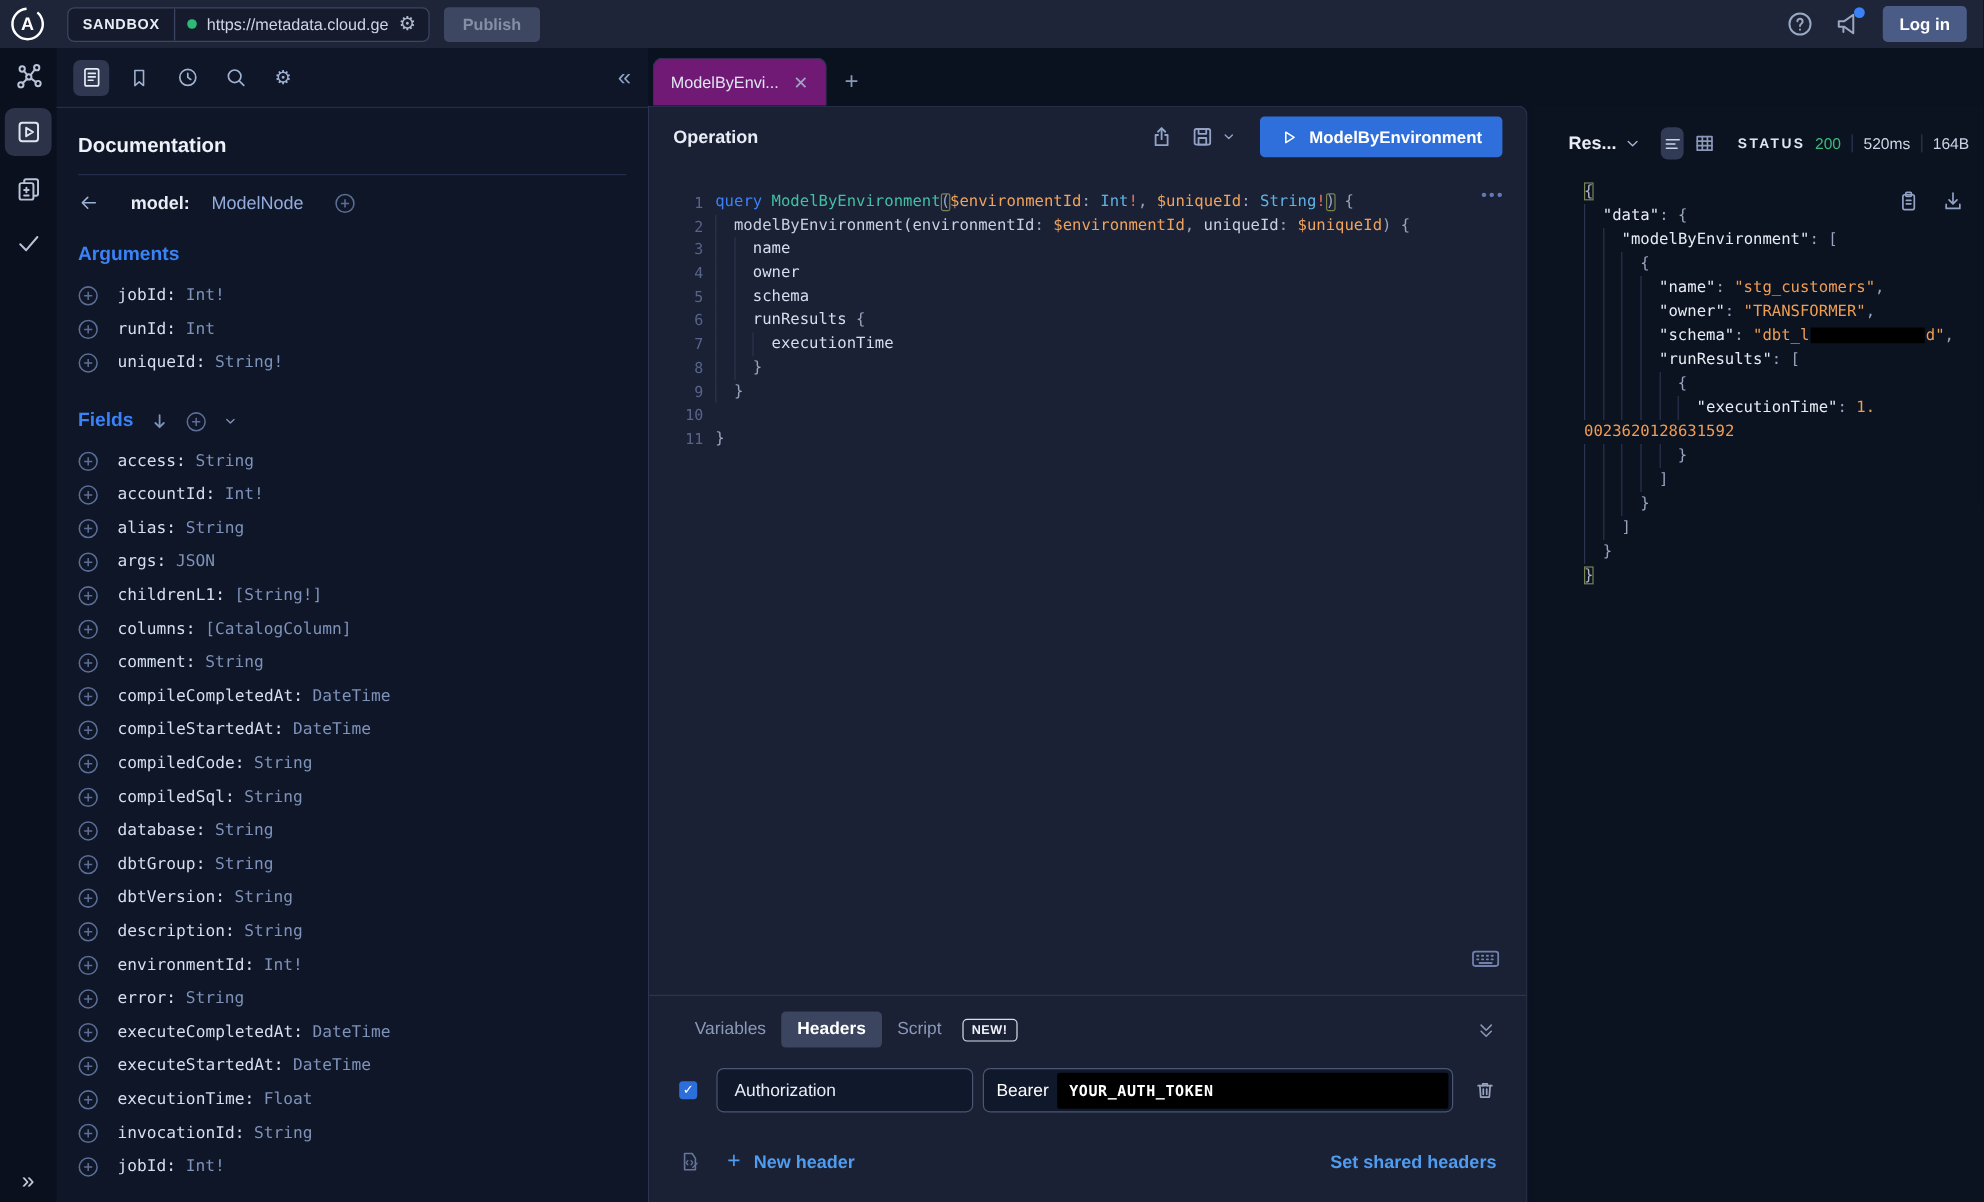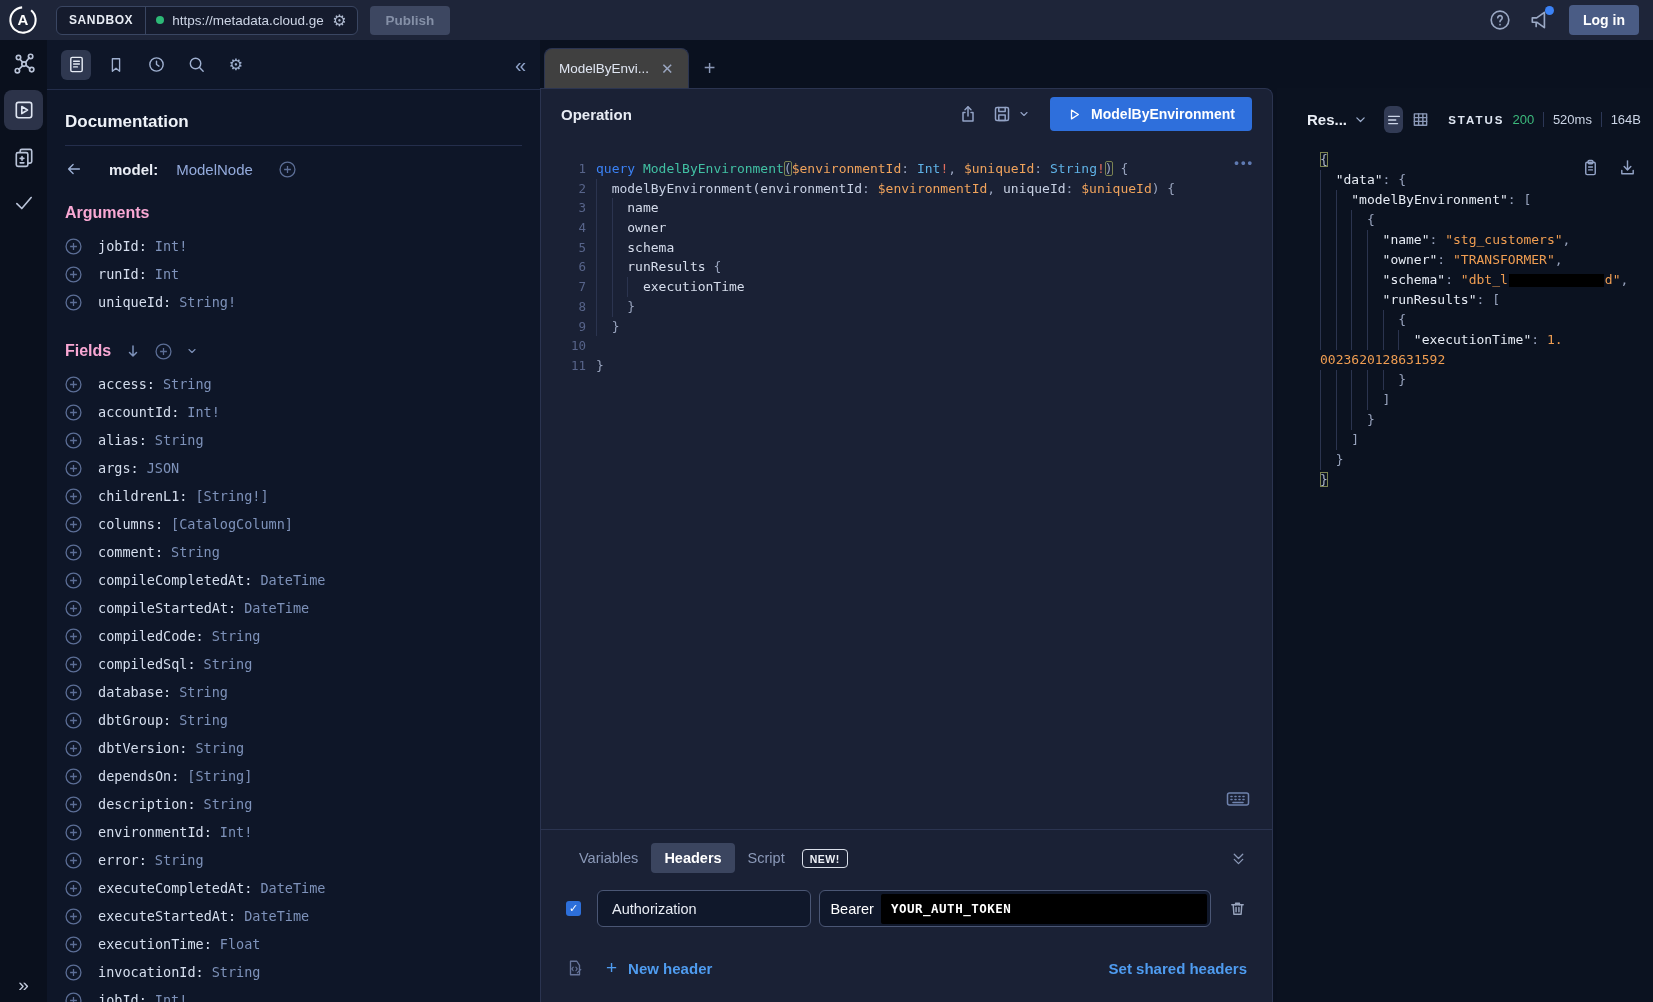--- a/index.html
+++ b/index.html
@@ -34,33 +34,33 @@
   .docs { position:absolute; top:40px; left:47px; width:493px; bottom:0; background:#0e1628; overflow:hidden; }
   .docs-toolbar { height:50px; display:flex; align-items:center; padding:0 14px; border-bottom:1px solid #232d4a; }
   .dt-btn { width:30px; height:30px; display:flex; align-items:center; justify-content:center; color:#9fb0d0; margin-right:10px; border-radius:6px; }
   .dt-btn.sel { background:#2f3850; color:#e6ebf4; }
   .dt-collapse { margin-left:auto; color:#8fa3c9; font-size:20px; line-height:1; }
   .docs-title { font-size:17px; font-weight:bold; color:#eef2f8; margin:22px 18px 0; padding-bottom:13px; border-bottom:1px solid #242e4c; }
   .model-row { display:flex; align-items:center; margin:14px 18px 0; gap:26px; }
   .back-arrow { color:#9db1d6; }
   .model-label { font-size:15px; font-weight:bold; color:#e9edf5; }
   .model-type { font-size:15px; color:#94abdc; margin-left:-8px; }
-  .sec-title { font-size:16px; font-weight:bold; color:#f9a8d4; margin:26px 18px 10px; }
+  .sec-title { font-size:16px; font-weight:bold; color:#3b82f6; margin:26px 18px 10px; }
   .fields-head { display:flex; align-items:center; gap:14px; margin:26px 18px 10px; color:#7e92ba; }
   .pc { width:17px; height:17px; color:#5c6e96; flex:none; }
   .pc svg { width:17px; height:17px; stroke:currentColor; fill:none; stroke-width:1.2; }
   .doc-row { display:flex; align-items:center; height:28px; margin:0 18px; }
   .doc-row .pc { margin-right:16px; }
   .fn { font-family:"DejaVu Sans Mono",monospace; font-size:13.5px; color:#d6dfef; }
   .ft { font-family:"DejaVu Sans Mono",monospace; font-size:13.5px; color:#7e92ba; margin-left:8px; }
 
   
   .main { position:absolute; top:40px; left:540px; right:0; bottom:0; }
   .tabbar { height:48px; display:flex; align-items:flex-end; padding-left:4px; }
-  .tab { height:40px; display:flex; align-items:center; gap:12px; padding:0 14px; background:#404040; border:1px solid #2b3450; border-bottom:none; border-radius:8px 8px 0 0; color:#dfe5f1; font-size:13.5px; }
+  .tab { height:40px; display:flex; align-items:center; gap:12px; padding:0 14px; background:#701a75; border:1px solid #2b3450; border-bottom:none; border-radius:8px 8px 0 0; color:#dfe5f1; font-size:13.5px; }
   .tab-close { color:#9aa6c0; font-size:15px; }
   .new-tab { width:42px; height:40px; display:flex; align-items:center; justify-content:center; color:#8b99b8; font-size:20px; }
 
   .op-card { position:absolute; left:0; top:48px; width:733px; bottom:0; background:#1a2135; border:1px solid #2b3450; border-bottom:none; border-radius:0 8px 0 0; }
   .op-head { height:50px; display:flex; align-items:center; padding:0 20px; }
   .op-title { font-size:15px; font-weight:bold; color:#e8ecf4; }
   .op-actions { margin-left:auto; display:flex; align-items:center; gap:14px; color:#93a3c6; }
   .save-chev { margin-left:-8px; }
   .run-btn { height:34px; background:#2e6fdc; border:none; border-radius:4px; color:#fff; font-weight:bold; font-size:14px; display:flex; align-items:center; gap:9px; padding:0 17px; margin-left:6px; }
 
@@ -424,30 +424,20 @@
         <span class="fn">dbtVersion:</span>
         <span class="ft">String</span>
       </div>
       <div class="doc-row">
         <span class="pc">
           <svg viewBox="0 0 16 16">
             <circle cx="8" cy="8" r="7"></circle>
             <path d="M8 4.8v6.4M4.8 8h6.4"></path>
           </svg>
         </span>
-        <span class="fn">dependsOn:</span>
-        <span class="ft">[String]</span>
-      </div>
-      <div class="doc-row">
-        <span class="pc">
-          <svg viewBox="0 0 16 16">
-            <circle cx="8" cy="8" r="7"></circle>
-            <path d="M8 4.8v6.4M4.8 8h6.4"></path>
-          </svg>
-        </span>
         <span class="fn">description:</span>
         <span class="ft">String</span>
       </div>
       <div class="doc-row">
         <span class="pc">
           <svg viewBox="0 0 16 16">
             <circle cx="8" cy="8" r="7"></circle>
             <path d="M8 4.8v6.4M4.8 8h6.4"></path>
           </svg>
         </span>

